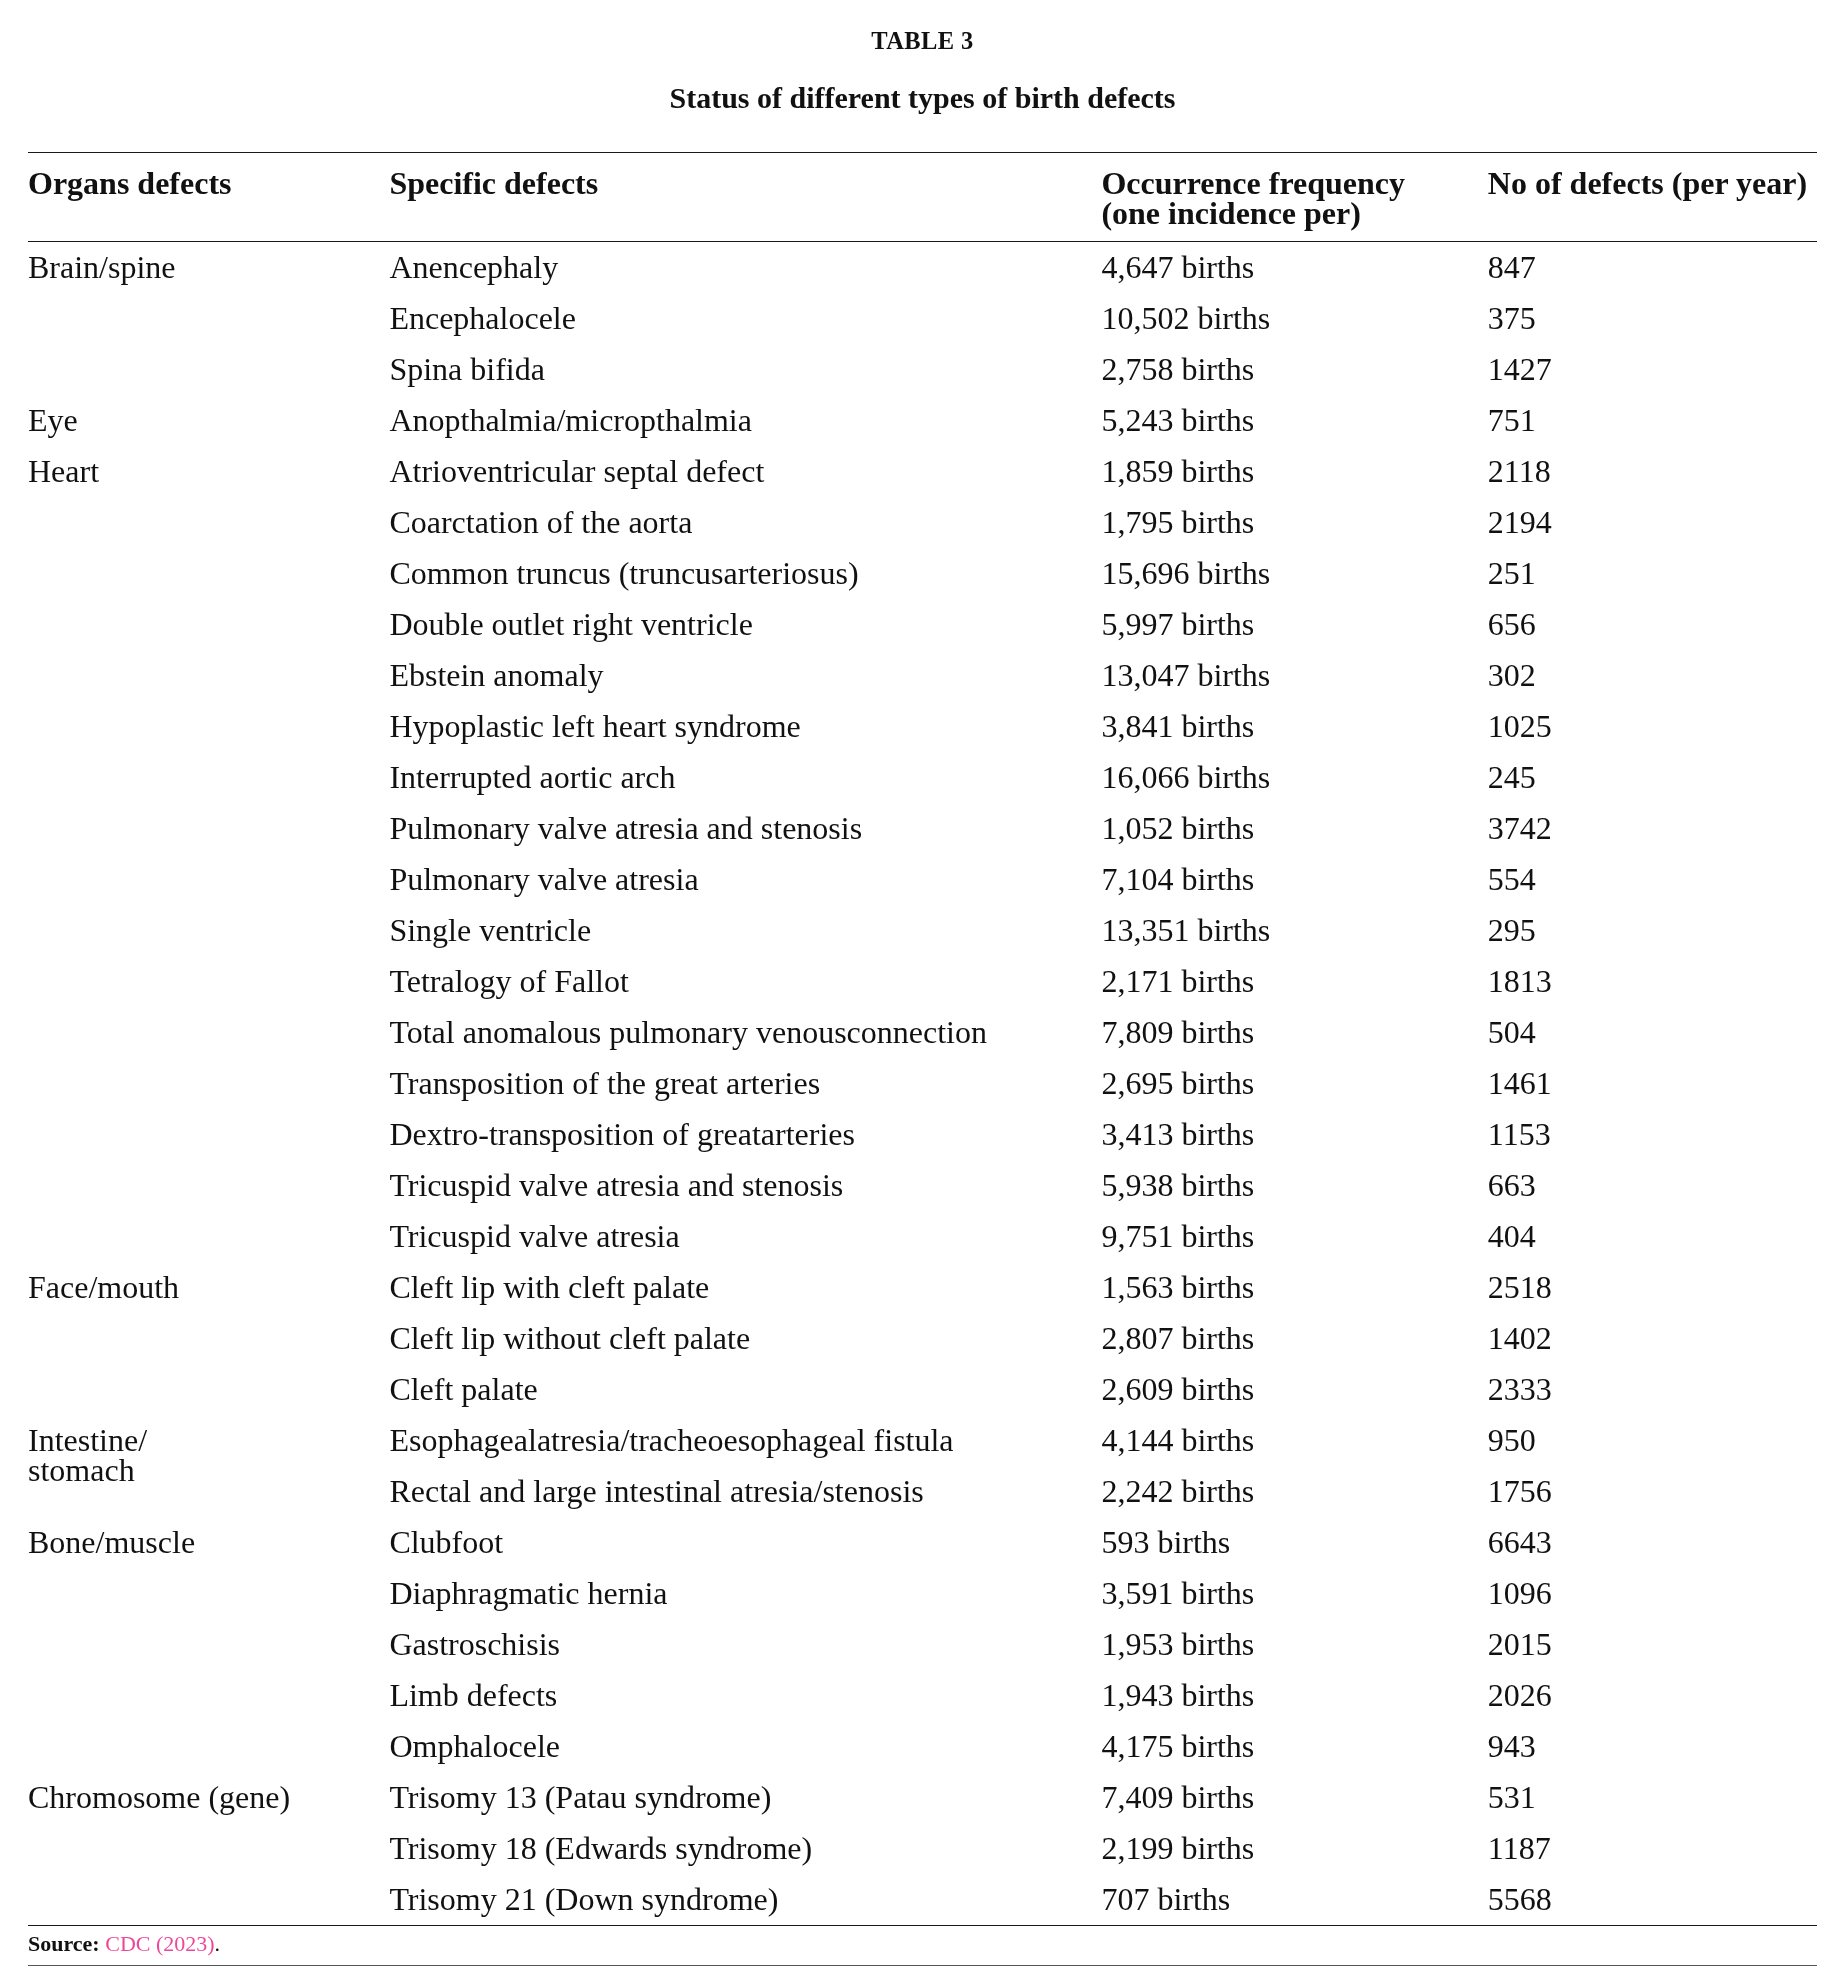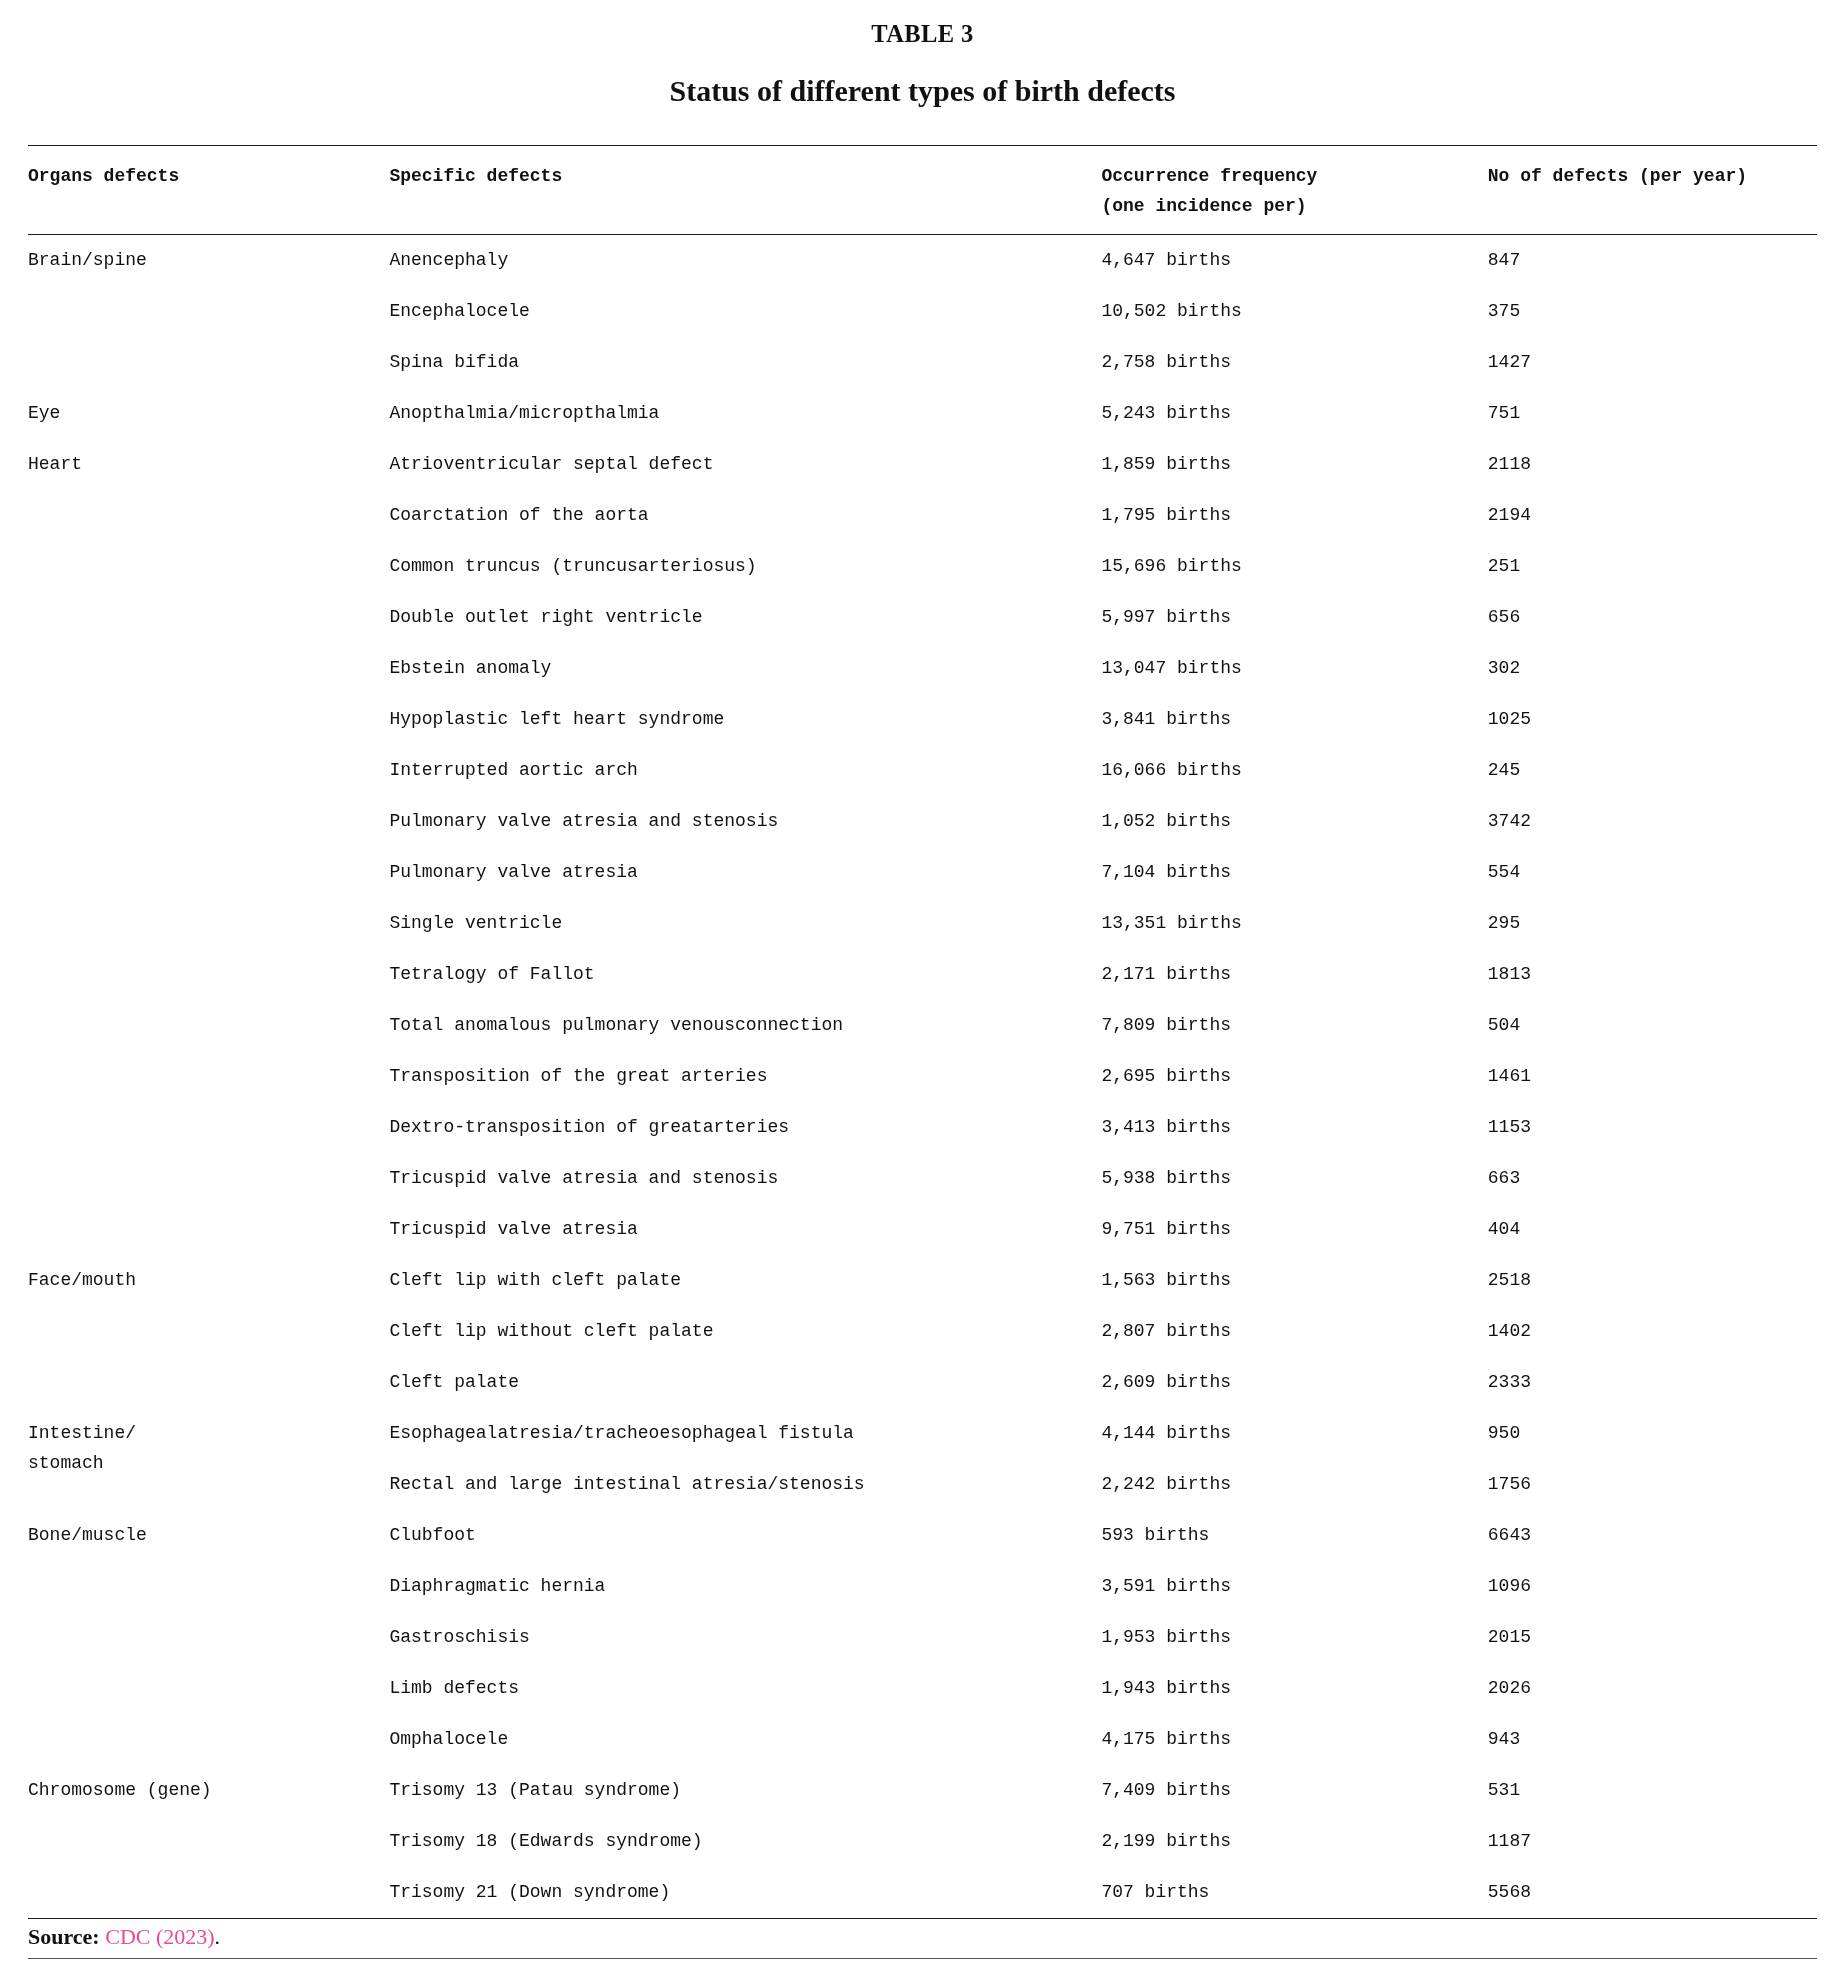--- a/index.html
+++ b/index.html
@@ -16,38 +16,37 @@
   }
   .page {
     padding: 12.3px 28px 0 28px;
     box-sizing: border-box;
   }
   .table-label {
     text-align: center;
     font-weight: bold;
     font-size: 24.5px;
     letter-spacing: 0.4px;
-    margin-top: 8px;
+    margin-top: 15px;
   }
   .table-title {
     text-align: center;
     font-weight: bold;
     font-size: 30px;
     margin-top: 26px;
     margin-bottom: 37px;
   }
   table.defects-table {
     width: 100%;
     border-collapse: collapse;
     table-layout: fixed;
     border-top: 1.8px solid #1a1a1a;
     border-bottom: 1.8px solid #1a1a1a;
-    font-size: 18px;
+    font-size: 32px;
     line-height: 30px;
-    font-family: Liberation Mono, monospace;
   }
   table.defects-table col.c-organ { width: 20.2%; }
   table.defects-table col.c-defect { width: 39.8%; }
   table.defects-table col.c-freq  { width: 21.6%; }
   table.defects-table col.c-count { width: 18.4%; }
   table.defects-table th {
     text-align: left;
     font-weight: bold;
     vertical-align: top;
     padding: 15px 8.8px 12.3px 0;

